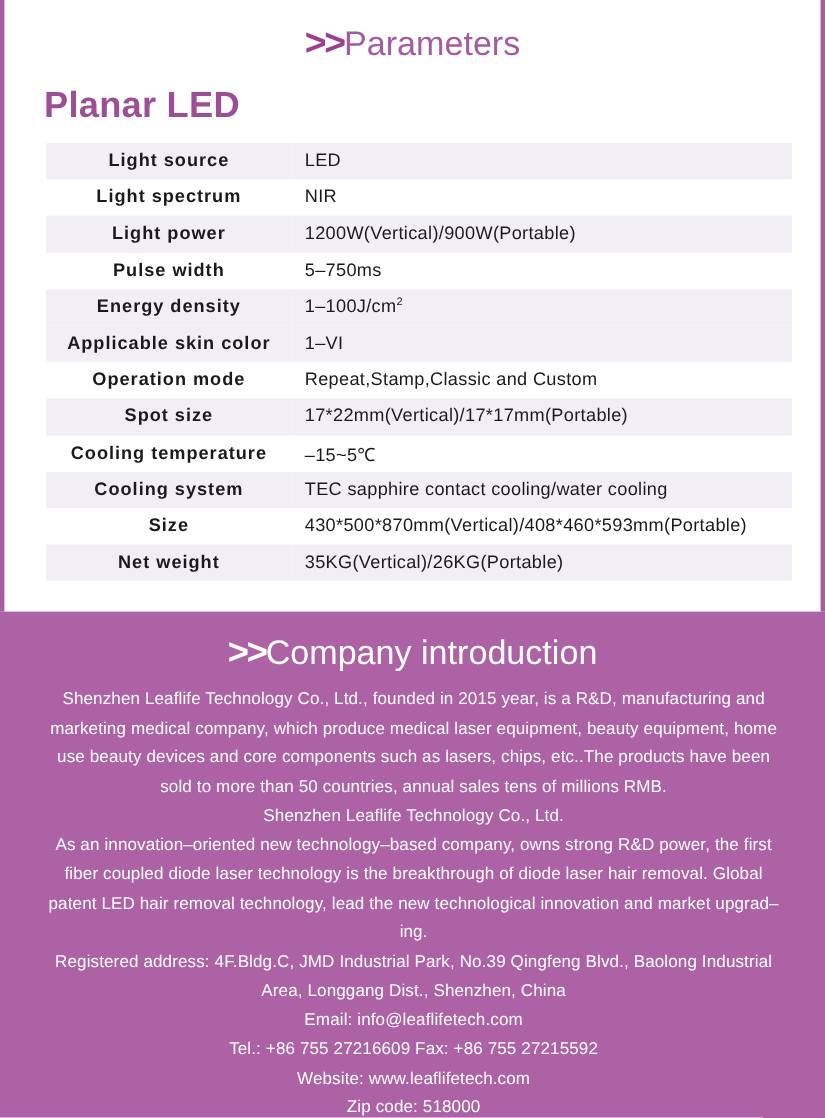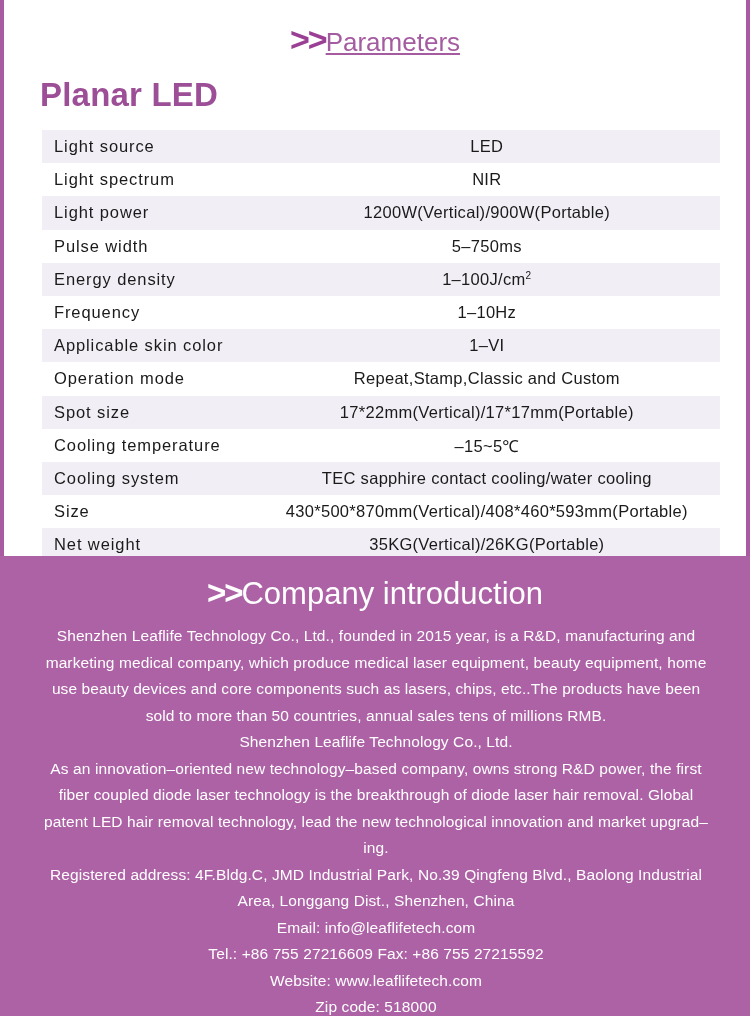--- a/index.html
+++ b/index.html
@@ -33,24 +33,23 @@
     line-height: 1;
     white-space: nowrap;
   }
   .section-heading .chev {
     font-size: 34px;
     font-weight: bold;
     color: #9b3f95;
     letter-spacing: -2px;
   }
   .section-heading .htext {
-    font-size: 26px;
+    font-size: 31px;
     color: #a45ba0;
     letter-spacing: 0px;
-    text-decoration: underline;
   }
 
   .product-title {
     margin: 20px 0 0 36px;
     font-size: 33px;
     font-weight: bold;
     color: #9c4f96;
     letter-spacing: 0.2px;
   }
 
@@ -67,25 +66,26 @@
   }
   .spec-table td {
     font-size: 16.5px;
     color: #1a1a1a;
     padding: 0 12px;
     letter-spacing: 0.3px;
     vertical-align: middle;
     white-space: nowrap;
   }
   .spec-table td.spec-label {
+    text-align: center;
+    letter-spacing: 0.9px;
+    font-weight: bold;
+  }
+  .spec-table td.spec-value {
     text-align: left;
-    letter-spacing: 0.9px;
-  }
-  .spec-table td.spec-value {
-    text-align: center;
   }
   .sup {
     font-size: 10px;
     vertical-align: super;
     line-height: 0;
   }
 
   
   .company-panel {
     position: relative;
@@ -151,24 +151,20 @@
         <td class="spec-label">Light power</td>
         <td class="spec-value">1200W(Vertical)/900W(Portable)</td>
       </tr>
       <tr>
         <td class="spec-label">Pulse width</td>
         <td class="spec-value">5–750ms</td>
       </tr>
       <tr class="shaded">
         <td class="spec-label">Energy density</td>
         <td class="spec-value"><span>1–100J/cm</span><span class="sup">2</span></td>
-      </tr>
-      <tr>
-        <td class="spec-label">Frequency</td>
-        <td class="spec-value">1–10Hz</td>
       </tr>
       <tr class="shaded">
         <td class="spec-label">Applicable skin color</td>
         <td class="spec-value">1–VI</td>
       </tr>
       <tr>
         <td class="spec-label">Operation mode</td>
         <td class="spec-value">Repeat,Stamp,Classic and Custom</td>
       </tr>
       <tr class="shaded">

